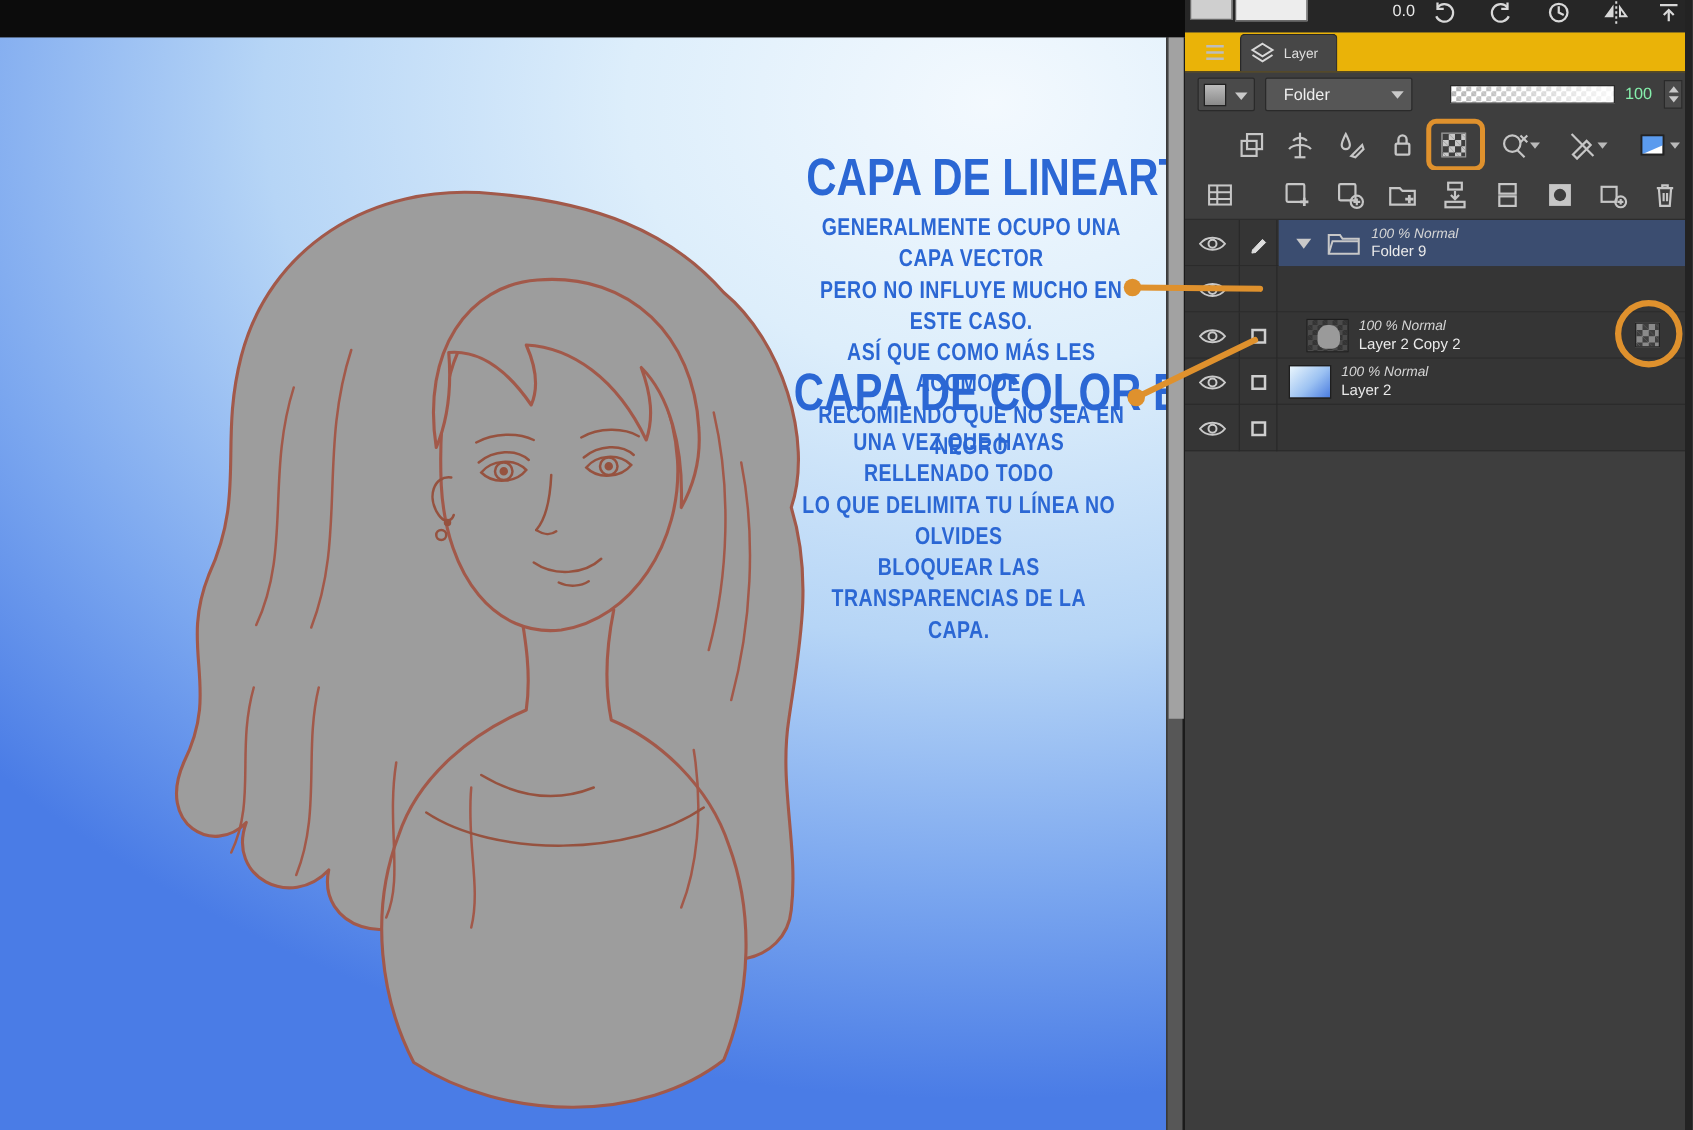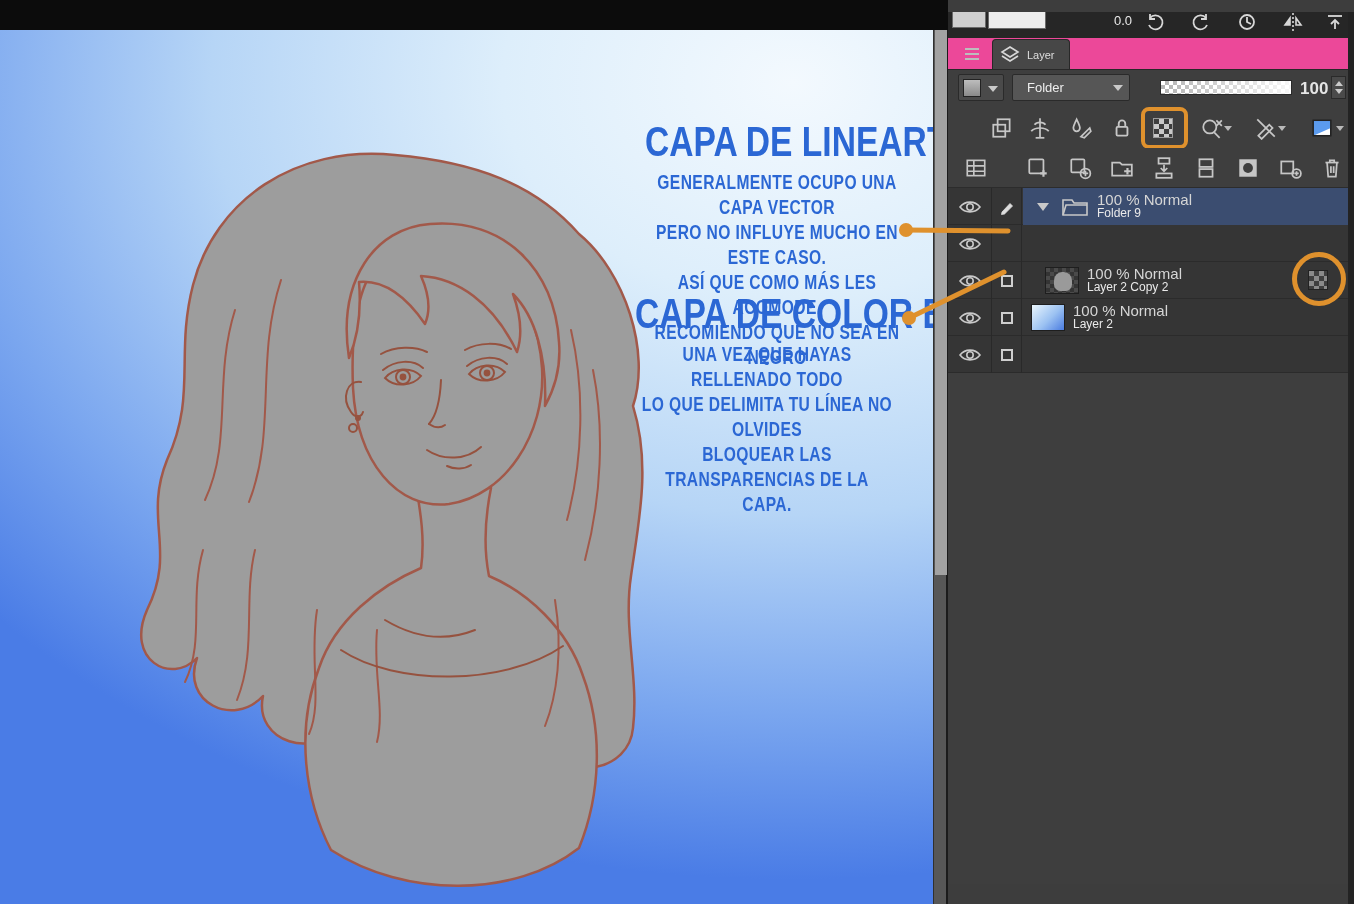--- a/index.html
+++ b/index.html
@@ -23,51 +23,51 @@
   .annot .title { font-size:42px; line-height:44px; letter-spacing:0px; white-space:nowrap; }
   .annot .lines { margin-top:6px; font-size:19.5px; line-height:25px; letter-spacing:0.5px; }
   #annot-lineart { left:612px; top:60px; width:330px; }
   #annot-colorbase { left:602px; top:232px; width:330px; }
 
   
   #vscrollbar { position:absolute; left:933px; top:30px; width:15px; height:874px; background:#575757; border-left:1px solid #303030; border-right:2px solid #1b1b1b; }
   #vscroll-thumb { position:absolute; left:1px; top:0; width:12px; height:545px; background:#a2a2a2; }
 
   
-  #panel { position:absolute; left:948px; top:12px; width:406px; height:872px; background:#3e3e3e;padding-left:10px; }
+  #panel { position:absolute; left:948px; top:0; width:406px; height:872px; background:#3e3e3e;padding-left:10px; }
   #panel-edge { position:absolute; right:0; top:0; width:6px; height:904px; background:#232323; }
 
   .topstrip { position:absolute; left:0; top:0; width:400px; height:26px; background:#262626; overflow:hidden; }
   .topstrip .box1 { position:absolute; left:4px; top:-8px; width:34px; height:24px; background:#cfcfcf; border:1px solid #6a6a6a; }
   .topstrip .box2 { position:absolute; left:40px; top:-10px; width:58px; height:27px; background:#ededed; border:1px solid #6a6a6a; }
   .topstrip .rotval { position:absolute; left:166px; top:1px; color:#e8e8e8; font-size:13px; }
   .ts-icon { position:absolute; top:-1px; width:22px; height:22px; }
 
-  .tabrow { position:absolute; left:0; top:26px; width:400px; height:32px; background:#ec4899; border-bottom:1px solid #282828; }
+  .tabrow { position:absolute; left:0; top:26px; width:400px; height:32px; background:#eab308; border-bottom:1px solid #282828; }
   .tabrow .menu { position:absolute; left:14px; top:7px; }
   .layer-tab { position:absolute; left:44px; bottom:0; width:78px; height:30px; background:#474747;
                border:1px solid #282828; border-bottom:none; border-radius:4px 4px 0 0;
                display:flex; align-items:center; padding-left:6px; }
   .layer-tab .lbl { color:#dedede; font-size:11px; margin-left:6px; }
 
   .blendrow { position:absolute; left:0; top:58px; width:400px; height:36px; background:#3e3e3e; }
   .thumb-combo { position:absolute; left:10px; top:4px; width:46px; height:27px; background:#4a4a4a; border:1px solid #2a2a2a; border-radius:2px; }
   .thumb-combo .sq { position:absolute; left:4px; top:4px; width:18px; height:18px; background:linear-gradient(#bdbdbd,#8a8a8a); border:1px solid #222; }
   .chev { width:0; height:0; border-left:5px solid transparent; border-right:5px solid transparent; border-top:6px solid #c9c9c9; }
   .thumb-combo .chev { position:absolute; right:5px; top:11px; }
   .blend-select { position:absolute; left:64px; top:4px; width:118px; height:27px; background:#565656; border:1px solid #2a2a2a; border-radius:2px; color:#eeeeee; font-size:13px; line-height:25px; padding-left:14px; }
   .blend-select .chev { position:absolute; right:6px; top:10px; }
   .opacity-slider { position:absolute; left:212px; top:10px; width:132px; height:15px; border:1px solid #2a2a2a; background-color:#fff;
       background-image:
         linear-gradient(to right, rgba(255,255,255,0), rgba(255,255,255,0.9)),
         linear-gradient(45deg,#b3b3b3 25%,transparent 25%,transparent 75%,#b3b3b3 75%),
         linear-gradient(45deg,#b3b3b3 25%,transparent 25%,transparent 75%,#b3b3b3 75%);
       background-size:100% 100%, 8px 8px, 8px 8px;
       background-position:0 0, 0 0, 4px 4px; }
-  .opacity-value { position:absolute; left:352px; top:9px; color:#e5e5e5; font-size:17px;font-weight:bold; }
+  .opacity-value { position:absolute; left:352px; top:9px; color:#86efac; font-size:13px; }
   .spinner { position:absolute; left:383px; top:6px; width:15px; height:23px; background:#4a4a4a; border:1px solid #2a2a2a;
              display:flex; flex-direction:column; align-items:center; justify-content:center; gap:3px; }
   .spinner .up { width:0;height:0;border-left:4px solid transparent;border-right:4px solid transparent;border-bottom:5px solid #c9c9c9; }
   .spinner .dn { width:0;height:0;border-left:4px solid transparent;border-right:4px solid transparent;border-top:5px solid #c9c9c9; }
 
   .iconrow1 { position:absolute; left:0; top:94px; width:400px; height:42px; background:#3e3e3e; }
   .iconrow2 { position:absolute; left:0; top:136px; width:400px; height:40px; background:#3e3e3e; border-bottom:1px solid #2c2c2c; }
   .iconbtn { position:absolute; top:10px; width:24px; height:24px; }
   .iconrow2 .iconbtn { top:8px; }
   .mini-chev { position:absolute; top:20px; width:0; height:0; border-left:4px solid transparent; border-right:4px solid transparent; border-top:5px solid #b9b9b9; }
@@ -79,21 +79,21 @@
   .hl-box { position:absolute; left:193px; top:1px; width:47px; height:42px; border:4px solid #df912d; border-radius:8px; }
 
   
   .layerlist { position:absolute; left:0; top:176px; width:400px; }
   .lrow { position:absolute; left:0; width:400px; height:37px; background:#353535; border-bottom:1px solid #2b2b2b; }
   .cell-eye { position:absolute; left:0; top:0; width:44px; height:37px; border-right:1px solid #292929; display:flex; align-items:center; justify-content:center; }
   .cell-mid { position:absolute; left:44px; top:0; width:30px; height:37px; border-right:1px solid #292929; display:flex; align-items:center; justify-content:center; }
   .content { position:absolute; left:75px; right:0; top:0; bottom:-1px; display:flex; align-items:center; }
   .content.selected { background:#3b4d70; }
   .ltext { margin-left:8px; }
-  .ltext .l1 { font-size:15px; color:#d6d6d6; line-height:13px; }
+  .ltext .l1 { font-size:11px; color:#d6d6d6; line-height:13px;font-style:italic; }
   .ltext .l2 { font-size:12px; color:#eaeaea; line-height:15px; }
   .chk { width:12px; height:12px; border:2px solid #cfcfcf; }
   .expand { width:0; height:0; border-left:6px solid transparent; border-right:6px solid transparent; border-top:8px solid #c9c9c9; margin-left:14px; }
   .thumb { width:34px; height:27px; border:1px solid #1e1e1e; }
   .thumb.light-checker { background-color:#fff;
       background-image: linear-gradient(45deg,#c4c4c4 25%,transparent 25%,transparent 75%,#c4c4c4 75%),
                         linear-gradient(45deg,#c4c4c4 25%,transparent 25%,transparent 75%,#c4c4c4 75%);
       background-size:10px 10px; background-position:0 0,5px 5px; }
   .thumb.dark-checker { position:relative; background-color:#4a4a4a;
       background-image: linear-gradient(45deg,#343434 25%,transparent 25%,transparent 75%,#343434 75%),

